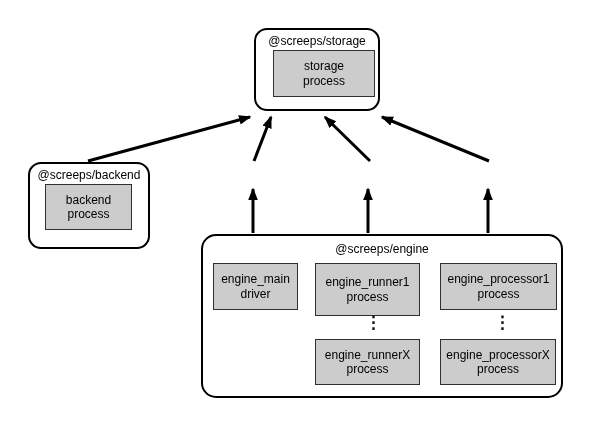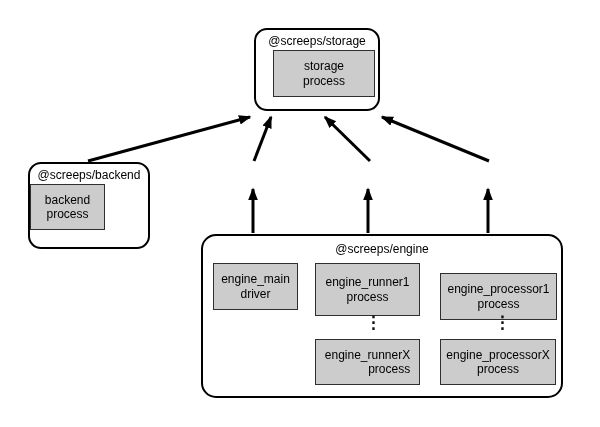--- a/index.html
+++ b/index.html
@@ -29,28 +29,28 @@
     text-align:center;font-size:12px;line-height:14.5px;white-space:pre-line;
   }
   .dots{
     position:absolute;width:6px;text-align:center;
     font-size:17px;font-weight:bold;line-height:17px;color:#111;
   }
   
   .n-storage{left:254px;top:28px;width:126px;height:83px;}
   .p-storage{left:273px;top:50px;width:102px;height:47px;}
   .n-backend{left:28px;top:162px;width:122px;height:87px;}
-  .p-backend{left:30px;top:184px;width:75px;height:46px;}
+  .p-backend{left:45px;top:184px;width:87px;height:46px;}
   .n-driver{left:200px;top:162px;width:365px;height:23px;}
   .n-engine{left:201px;top:234px;width:362px;height:164px;border-radius:15px;}
   .n-engine .node-label{top:6px;}
   .p-main{left:213px;top:263px;width:85px;height:47px;}
   .p-runner1{left:315px;top:263px;width:105px;height:53px;}
-  .p-processor1{left:440px;top:273px;width:117px;height:47px;}
-  .p-runnerX{left:315px;top:339px;width:105px;height:46px;text-align:right;}
+  .p-processor1{left:440px;top:263px;width:117px;height:47px;}
+  .p-runnerX{left:315px;top:339px;width:105px;height:46px;}
   .p-processorX{left:440px;top:339px;width:116px;height:46px;}
   .d-runner{left:365px;top:314px;}
   .d-processor{left:494px;top:314px;}
 </style>
 </head>
 <body>
 
 <div class="canvas">
 
   <svg class="arrows" width="600" height="427" viewBox="0 0 600 427">

